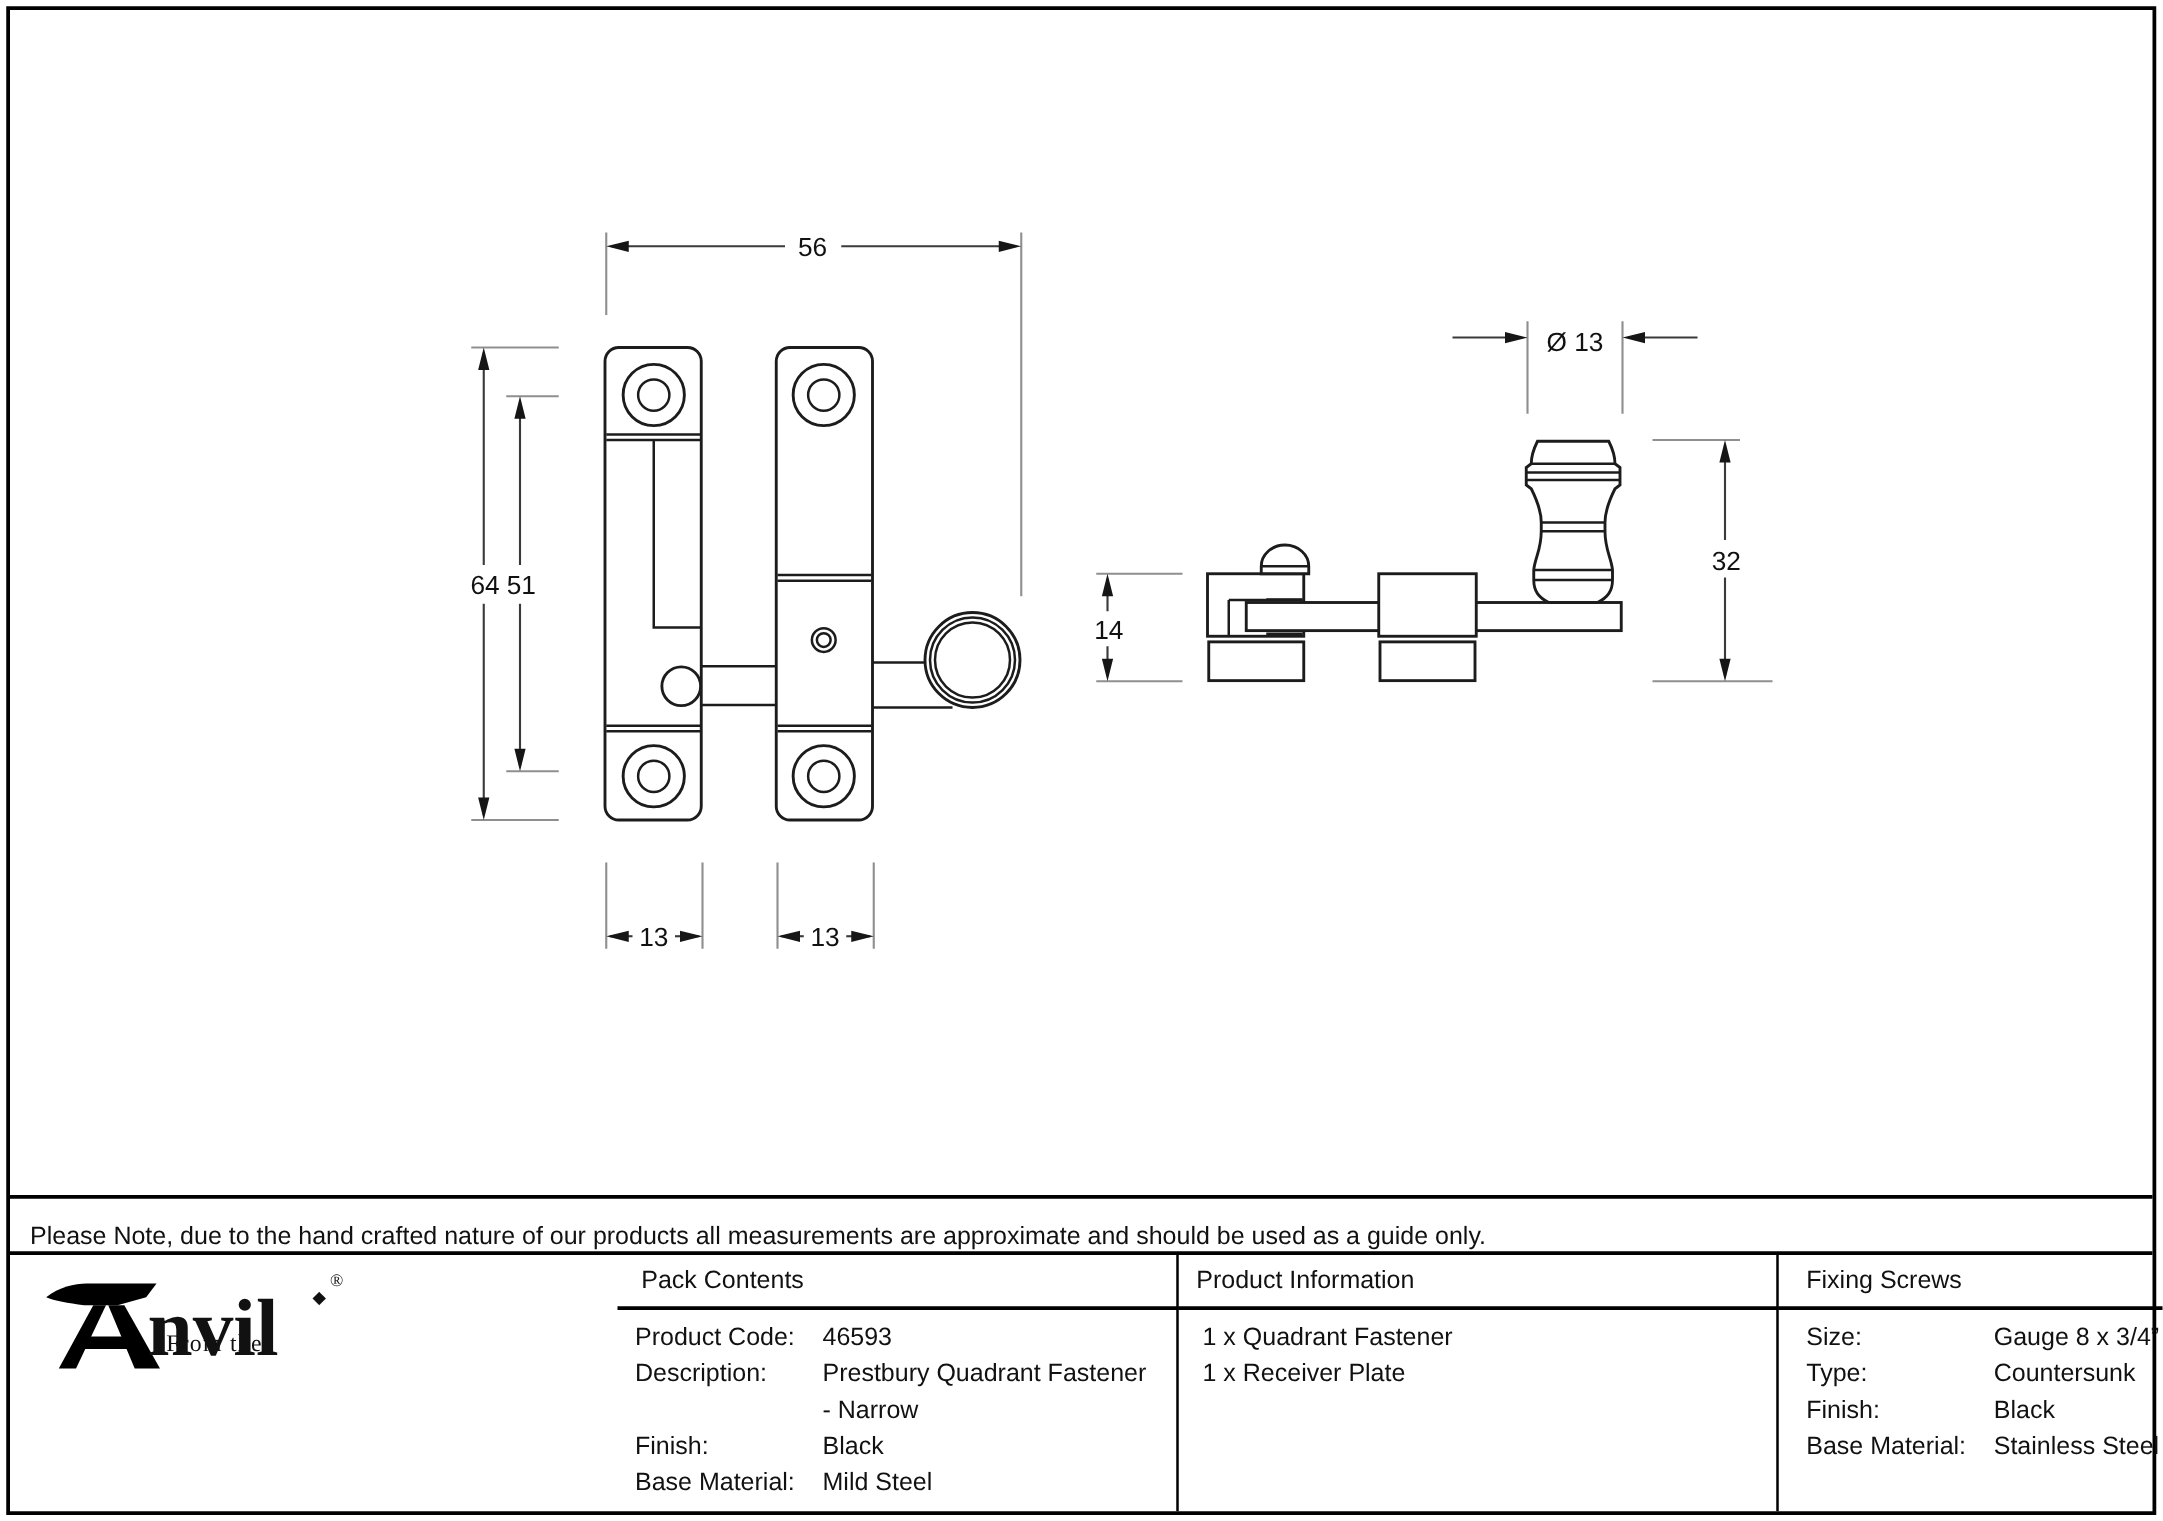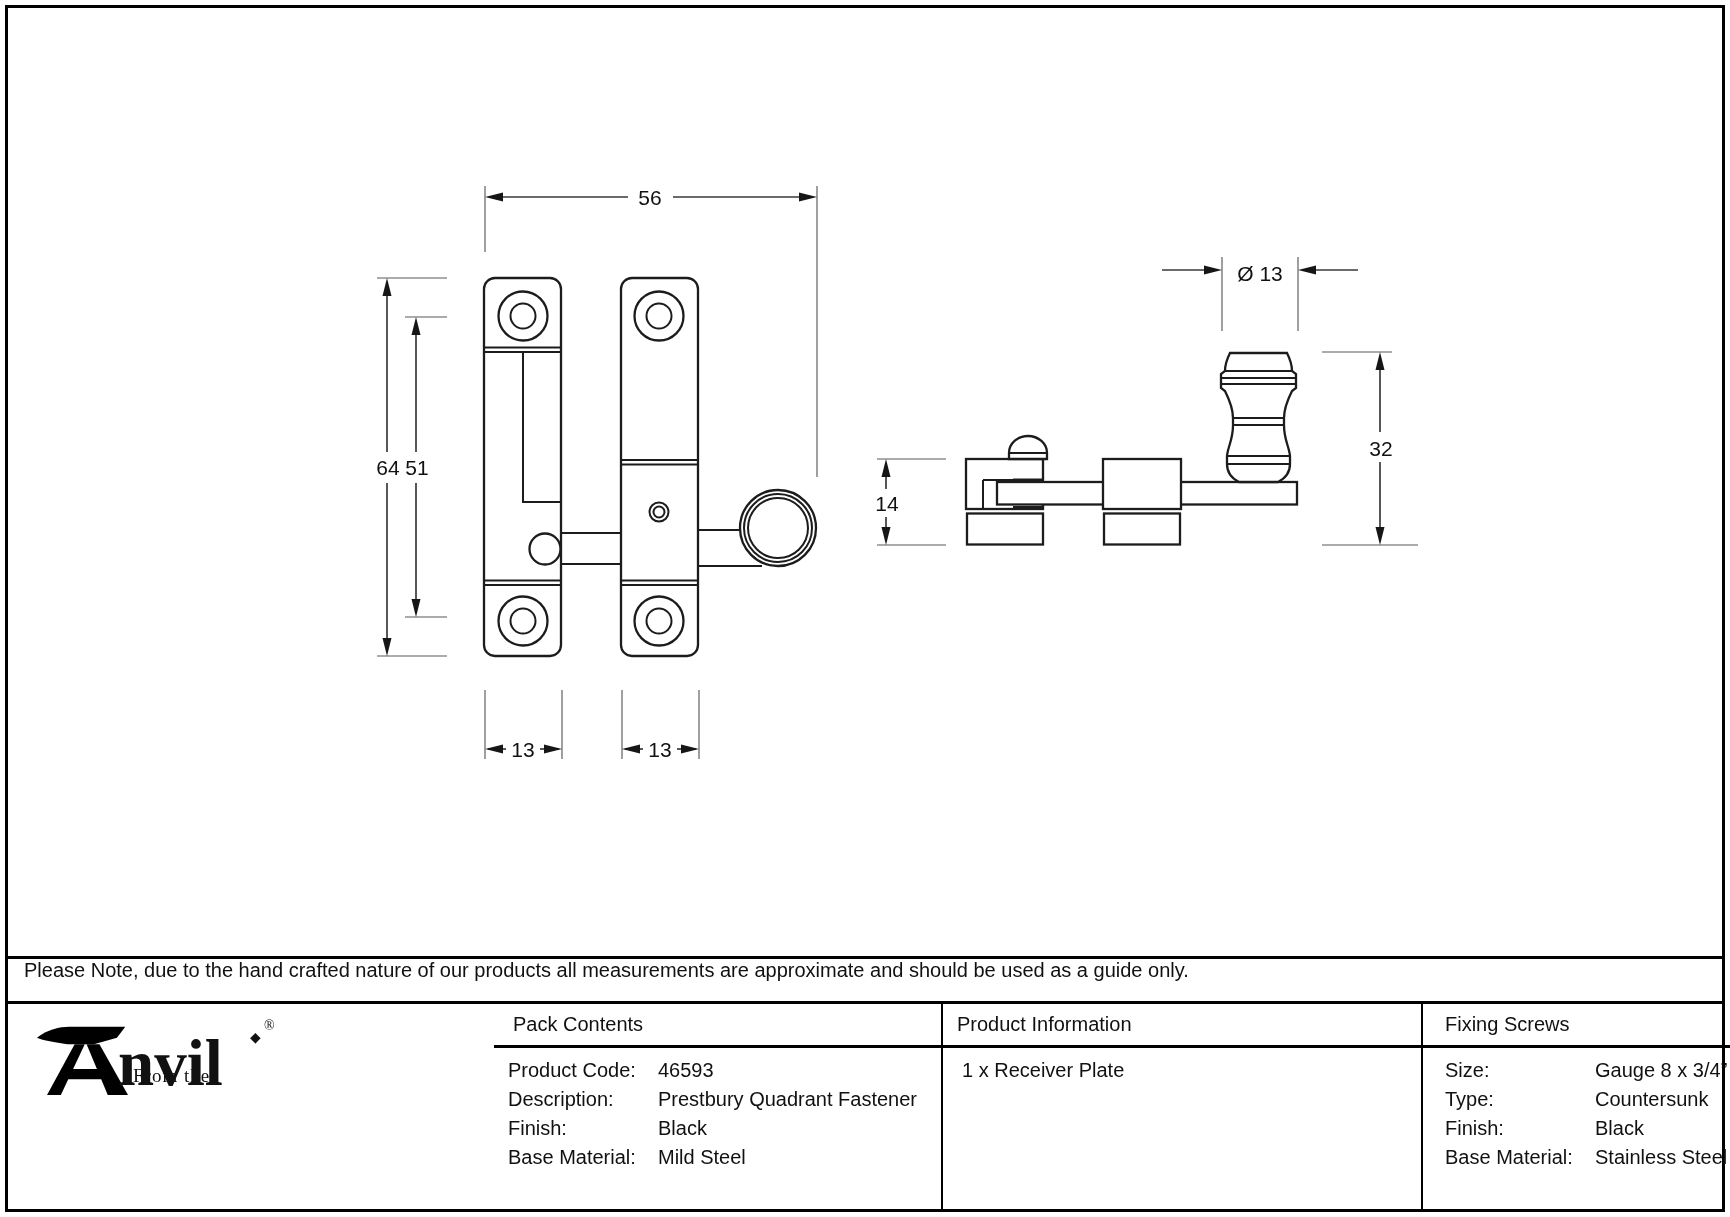--- a/index.html
+++ b/index.html
@@ -10,21 +10,21 @@
 
   
   .part{fill:#fff;stroke:#1c1c1c;stroke-width:2.3;}
   .part-thin{fill:none;stroke:#1c1c1c;stroke-width:2;}
   .ext{stroke:#8f8f8f;stroke-width:1.7;fill:none;}
   .dim{stroke:#3a3a3a;stroke-width:1.7;fill:none;}
   .arr{fill:#161616;stroke:none;}
   .dimtext{font-family:"Liberation Sans",sans-serif;font-size:21px;fill:#111;}
 
   
-  .note-row{flex:0 0 48px;border-top:3px solid #000;border-bottom:3px solid #000;display:flex;align-items:flex-start;padding-left:16px;box-sizing:border-box;}
+  .note-row{flex:0 0 48px;border-top:3px solid #000;border-bottom:3px solid #000;display:flex;align-items:flex-end;padding-left:16px;box-sizing:border-box;}
   .note-row span{font-size:20px;}
 
   
   .spec-table{flex:1;display:grid;grid-template-columns:486px 449px 480px 1fr;grid-template-rows:44px 1fr;}
   .hcell{border-bottom:3.5px solid #000;display:flex;align-items:center;font-size:20px;box-sizing:border-box;}
   .bcell{padding-top:8px;box-sizing:border-box;}
   .cdiv{border-right:2.5px solid #000;}
   .pad1{padding-left:14px;}
   .pad2{padding-left:19px;}
   .pad3{padding-left:22px;}
@@ -257,30 +257,35 @@
     <div class="bcell cdiv pad1">
       <div class="kv">
         <span class="k">Product Code:</span>
         <span class="v">46593</span>
       </div>
       <div class="kv">
         <span class="k">Description:</span>
         <span class="v">Prestbury Quadrant Fastener</span>
       </div>
       <div class="kv">
+        <span class="k"></span>
+        <span class="v">- Narrow</span>
+      </div>
+      <div class="kv">
         <span class="k">Finish:</span>
         <span class="v">Black</span>
       </div>
       <div class="kv">
         <span class="k">Base Material:</span>
         <span class="v">Mild Steel</span>
       </div>
     </div>
 
     <div class="bcell cdiv pad2">
+      <div class="li">1 x Quadrant Fastener</div>
       <div class="li">1 x Receiver Plate</div>
     </div>
 
     <div class="bcell cdiv pad3">
       <div class="kv">
         <span class="k">Size:</span>
         <span class="v">Gauge 8 x 3/4” (4mm x 19mm)</span>
       </div>
       <div class="kv">
         <span class="k">Type:</span>

